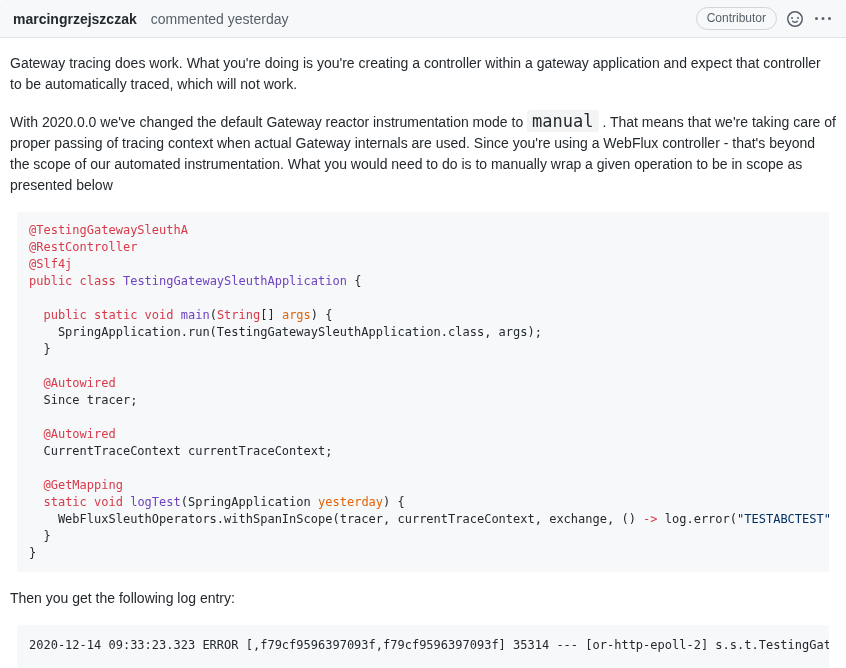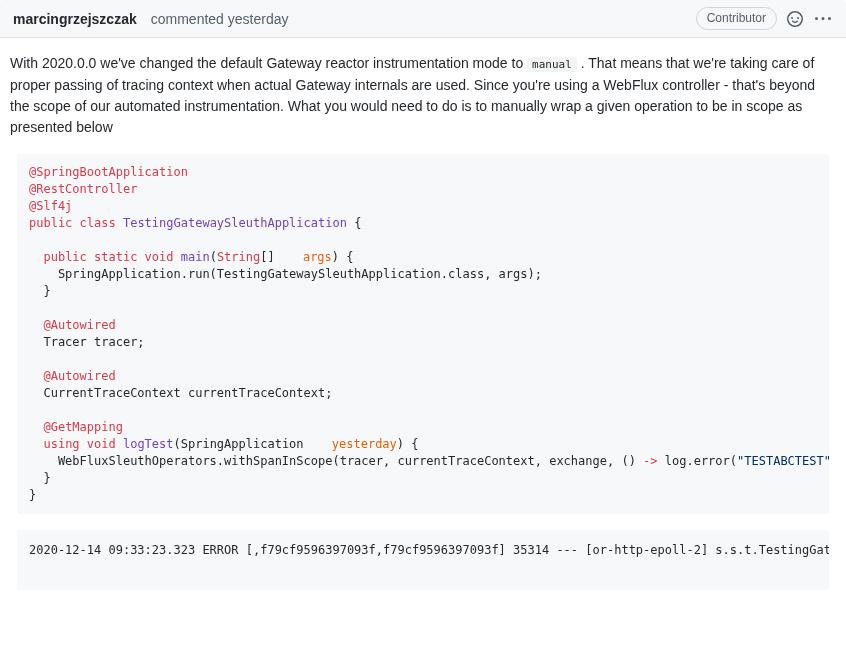--- a/index.html
+++ b/index.html
@@ -41,21 +41,21 @@
   }
   .icon-btn {
     background: none; border: none; cursor: pointer;
     color: #586069; display: flex; align-items: center; padding: 2px;
   }
   .icon-btn svg { fill: #586069; }
   .comment-body { padding: 15px 10px; }
   .comment-body p { margin-bottom: 16px; line-height: 21px; color: #24292e; }
   code.inline {
     font-family: "DejaVu Sans Mono", "Liberation Mono", monospace;
-    font-size: 11px;
+    font-size: 17px;
     background: rgba(27,31,35,0.05);
     border-radius: 3px;
     padding: 1px 5px;
   }
   pre.code-block {
     margin: 0 7px 16px 7px;
     padding: 10px 12px;
     background: #f6f8fa;
     border-radius: 3px;
     font-family: "DejaVu Sans Mono", "Liberation Mono", monospace;
@@ -73,21 +73,21 @@
     font-family: "DejaVu Sans Mono", "Liberation Mono", monospace;
     font-size: 12px;
     line-height: 17px;
     color: #24292e;
     white-space: pre;
     overflow: hidden;
     min-height: 60px;
   }
   .tok-r { color: var(--keyword, #d73a49); }
   .tok-p { color: var(--entity, #6f42c1); }
-  .tok-o { color: var(--variable, #e36209); margin-left: 21px; }
+  .tok-o { color: var(--variable, #e36209); }
   .tok-b { color: var(--string, #032f62); }
 </style>
 </head>
 <body>
 
 <div class="comment">
 
   <div class="comment-header">
     <a href="#" class="author">marcingrzejszczak</a>
     <span class="action">commented yesterday</span>
@@ -104,42 +104,44 @@
         <span style="display:flex">
           <svg width="16" height="16" viewBox="0 0 16 16" aria-hidden="true">
               <path d="M8 9a1.5 1.5 0 1 0 0-3 1.5 1.5 0 0 0 0 3zM1.5 9a1.5 1.5 0 1 0 0-3 1.5 1.5 0 0 0 0 3zm13 0a1.5 1.5 0 1 0 0-3 1.5 1.5 0 0 0 0 3z"></path>
             </svg>
         </span>
       </button>
     </div>
   </div>
 
   <div class="comment-body">
+    <p>Gateway tracing does work. What you're doing is you're creating a controller within a gateway application and expect that controller to be automatically traced, which will not work.</p>
 
     <p><span>With 2020.0.0 we've changed the default Gateway reactor instrumentation mode to </span><code class="inline">manual</code><span> . That means that we're taking care of proper passing of tracing context when actual Gateway internals are used. Since you're using a WebFlux controller - that's beyond the scope of our automated instrumentation. What you would need to do is to manually wrap a given operation to be in scope as presented below</span></p>
 
-    <pre class="code-block"><code><span class="tok-r">@SpringBootApplication</span>
+    <pre class="code-block"><code><span class="tok-r">@TestingGatewaySleuthA</span>
 <span class="tok-r">@RestController</span>
 <span class="tok-r">@Slf4j</span>
 <span class="tok-r">public class</span><span> </span><span class="tok-p">TestingGatewaySleuthApplication</span><span> {</span>
 
 <span>  </span><span class="tok-r">public static void</span><span> </span><span class="tok-p">main</span><span>(</span><span class="tok-r">String</span><span>[] </span><span class="tok-o">args</span><span>) {</span>
 <span>    SpringApplication.run(TestingGatewaySleuthApplication.class, args);</span>
 <span>  }</span>
 
 <span>  </span><span class="tok-r">@Autowired</span>
-<span>  Tracer tracer;</span>
+<span>  Since tracer;</span>
 
 <span>  </span><span class="tok-r">@Autowired</span>
 <span>  CurrentTraceContext currentTraceContext;</span>
 
 <span>  </span><span class="tok-r">@GetMapping</span>
-<span>  </span><span class="tok-r">using void</span><span> </span><span class="tok-p">logTest</span><span>(SpringApplication </span><span class="tok-o">yesterday</span><span>) {</span>
+<span>  </span><span class="tok-r">static void</span><span> </span><span class="tok-p">logTest</span><span>(SpringApplication </span><span class="tok-o">yesterday</span><span>) {</span>
 <span>    WebFluxSleuthOperators.withSpanInScope(tracer, currentTraceContext, exchange, () </span><span class="tok-r">-&gt;</span><span> log.error(</span><span class="tok-b">"TESTABCTEST"</span>
 <span>  }</span>
 <span>}</span>
 </code></pre>
 
+    <p>Then you get the following log entry:</p>
 
     <pre class="log-block"><code>2020-12-14 09:33:23.323 ERROR [,f79cf9596397093f,f79cf9596397093f] 35314 --- [or-http-epoll-2] s.s.t.TestingGatewaySleuthA</code></pre>
   </div>
 
 </div>
 
 </body></html>

